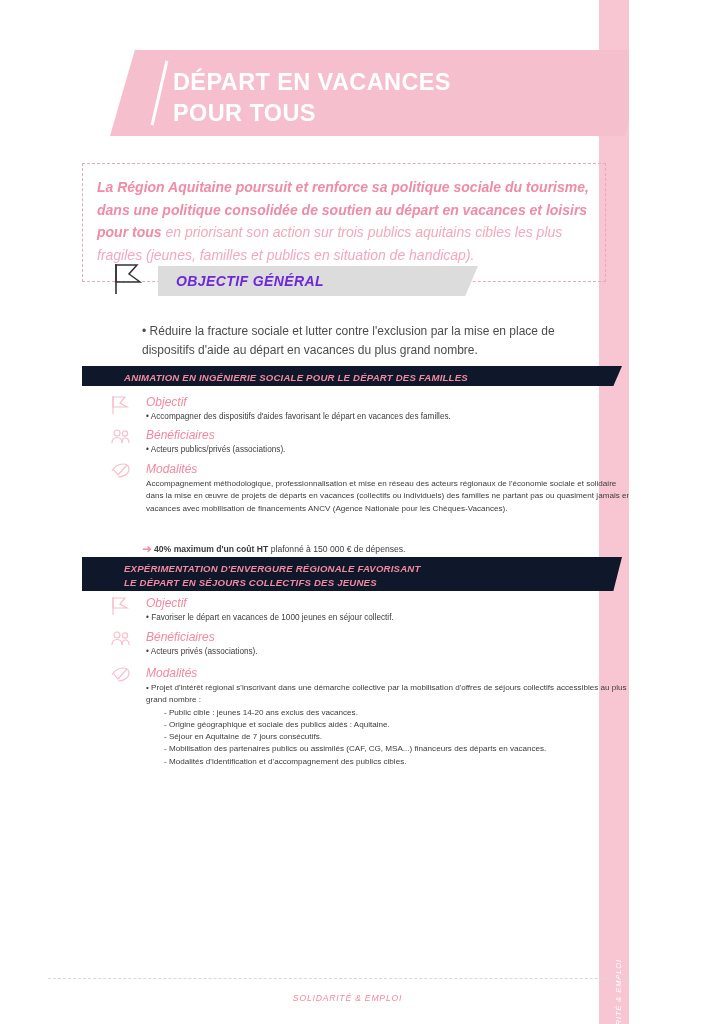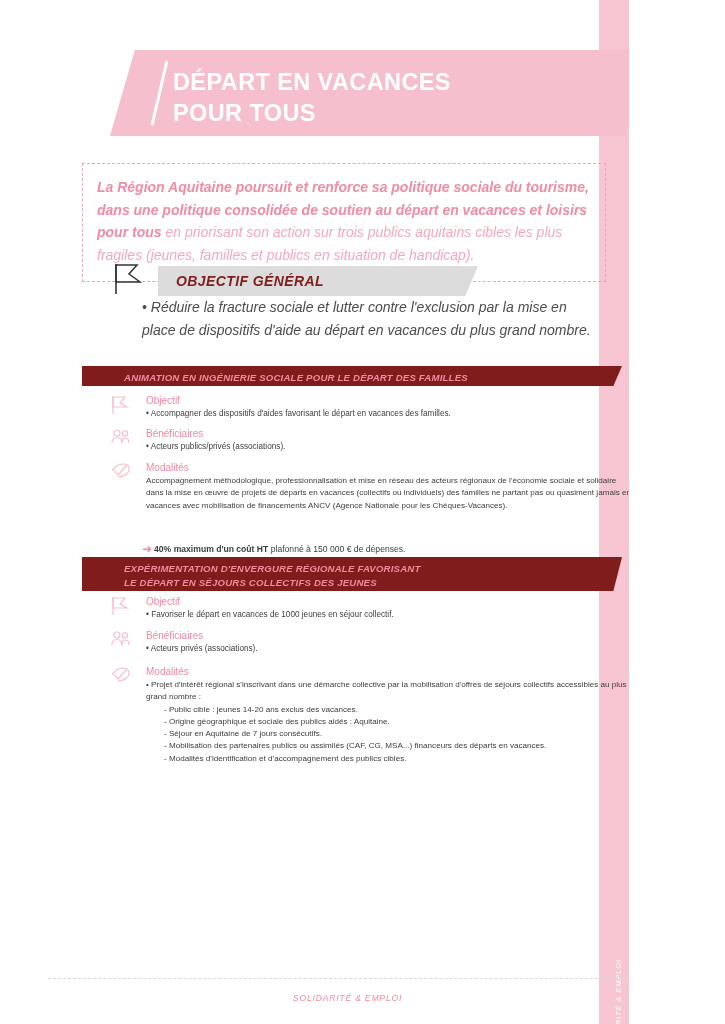--- a/index.html
+++ b/index.html
@@ -104,41 +104,40 @@
     top: 266px;
     width: 320px;
     height: 30px;
     background: #dcdcdc;
     clip-path: polygon(0% 0%, 100% 0%, 96% 100%, 0% 100%);
   }
   .obj-bar span {
     position: absolute;
     left: 18px;
     top: 7px;
-    color: #7f1d1d;
+    color: #6d28d9;
     font-size: 14px;
     font-weight: bold;
     font-style: italic;
     letter-spacing: 0.4px;
   }
   .obj-text {
     position: absolute;
     left: 142px;
-    top: 296px;
+    top: 322px;
     width: 450px;
-    font-size: 14px;
-    font-style: italic;
+    font-size: 12px;
     line-height: 1.62;
     color: #4c4c4c;
   }
 
   
   .sec-bar {
     position: absolute;
-    background: #7f1d1d;
+    background: #0f172a;
     clip-path: polygon(0% 0%, 100% 0%, 98.4% 100%, 0% 100%);
   }
   .sec-bar .sec-title {
     position: absolute;
     left: 42px;
     top: 0;
     color: #f2899f;
     font-size: 9.6px;
     font-weight: bold;
     font-style: italic;
@@ -155,21 +154,22 @@
     width: 22px;
     height: 20px;
   }
   .blk-body {
     position: absolute;
     left: 36px;
     top: 0;
     width: 470px;
   }
   .blk-label {
-    font-size: 10px;
+    font-size: 12px;
+    font-style: italic;
     color: #f2899f;
     margin-bottom: 2px;
   }
   .blk-para {
     font-size: 8.2px;
     line-height: 1.52;
     color: #3c3c3c;
   }
   .blk-para.sm { font-size: 8.1px; }
 

